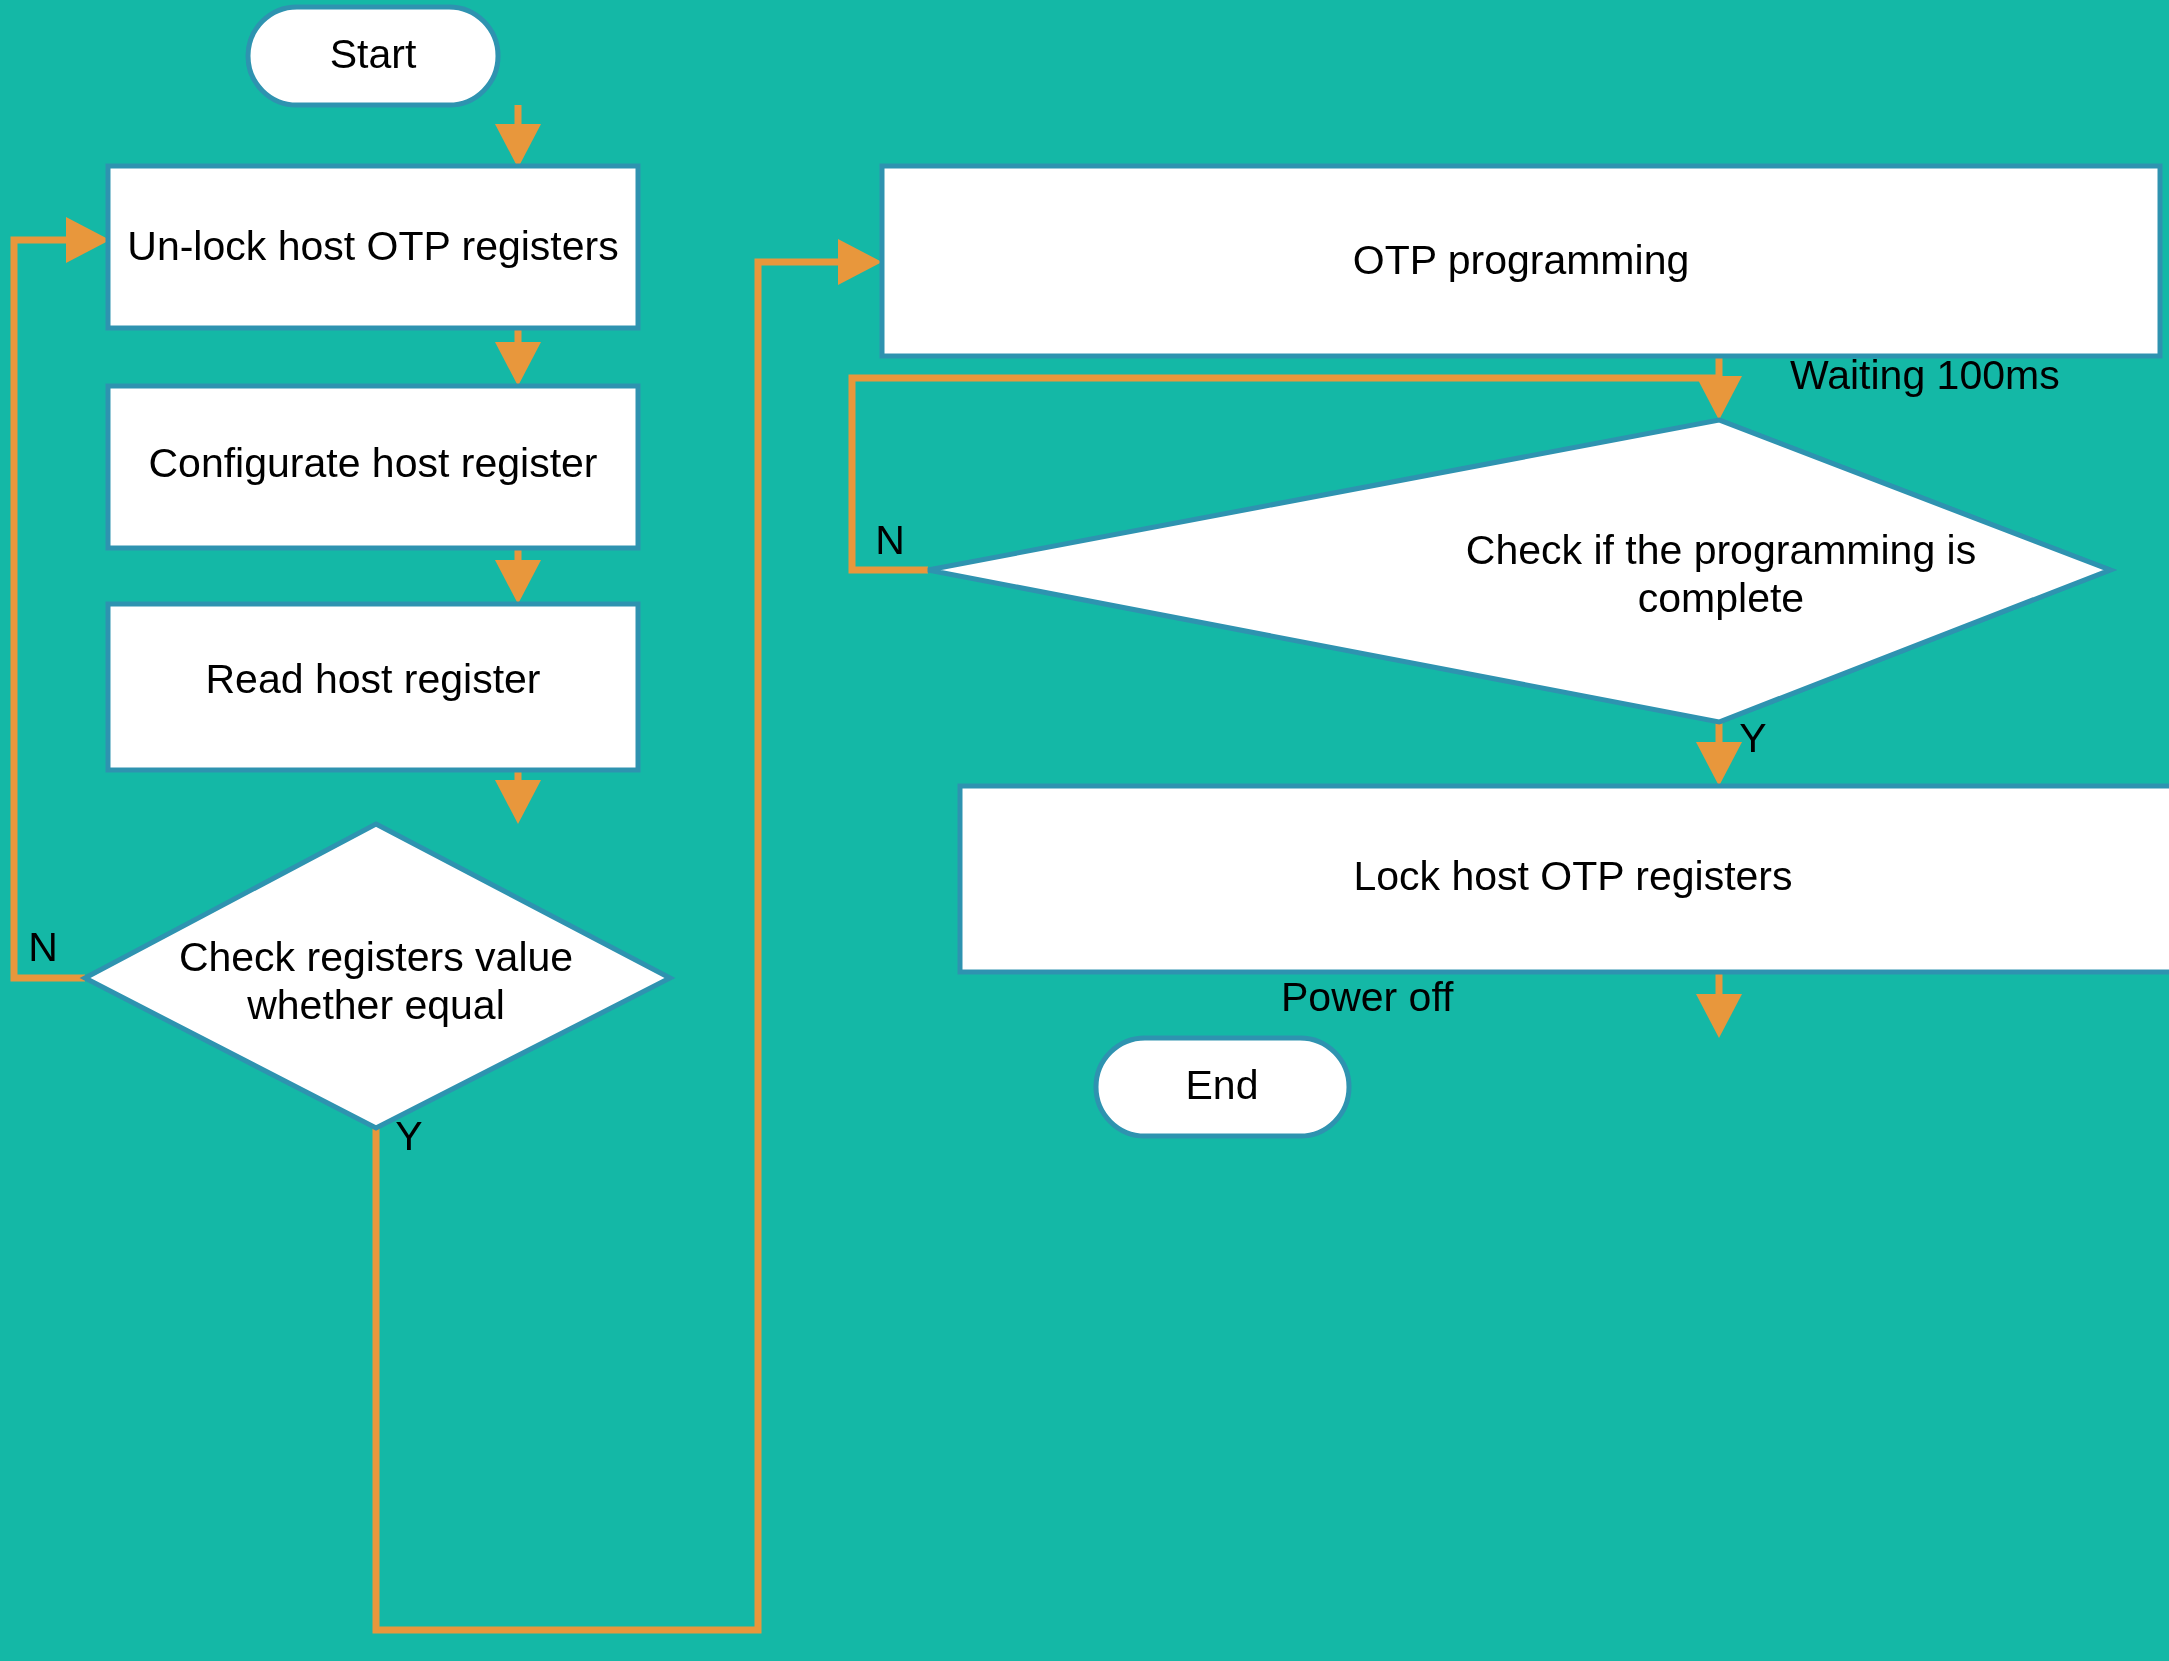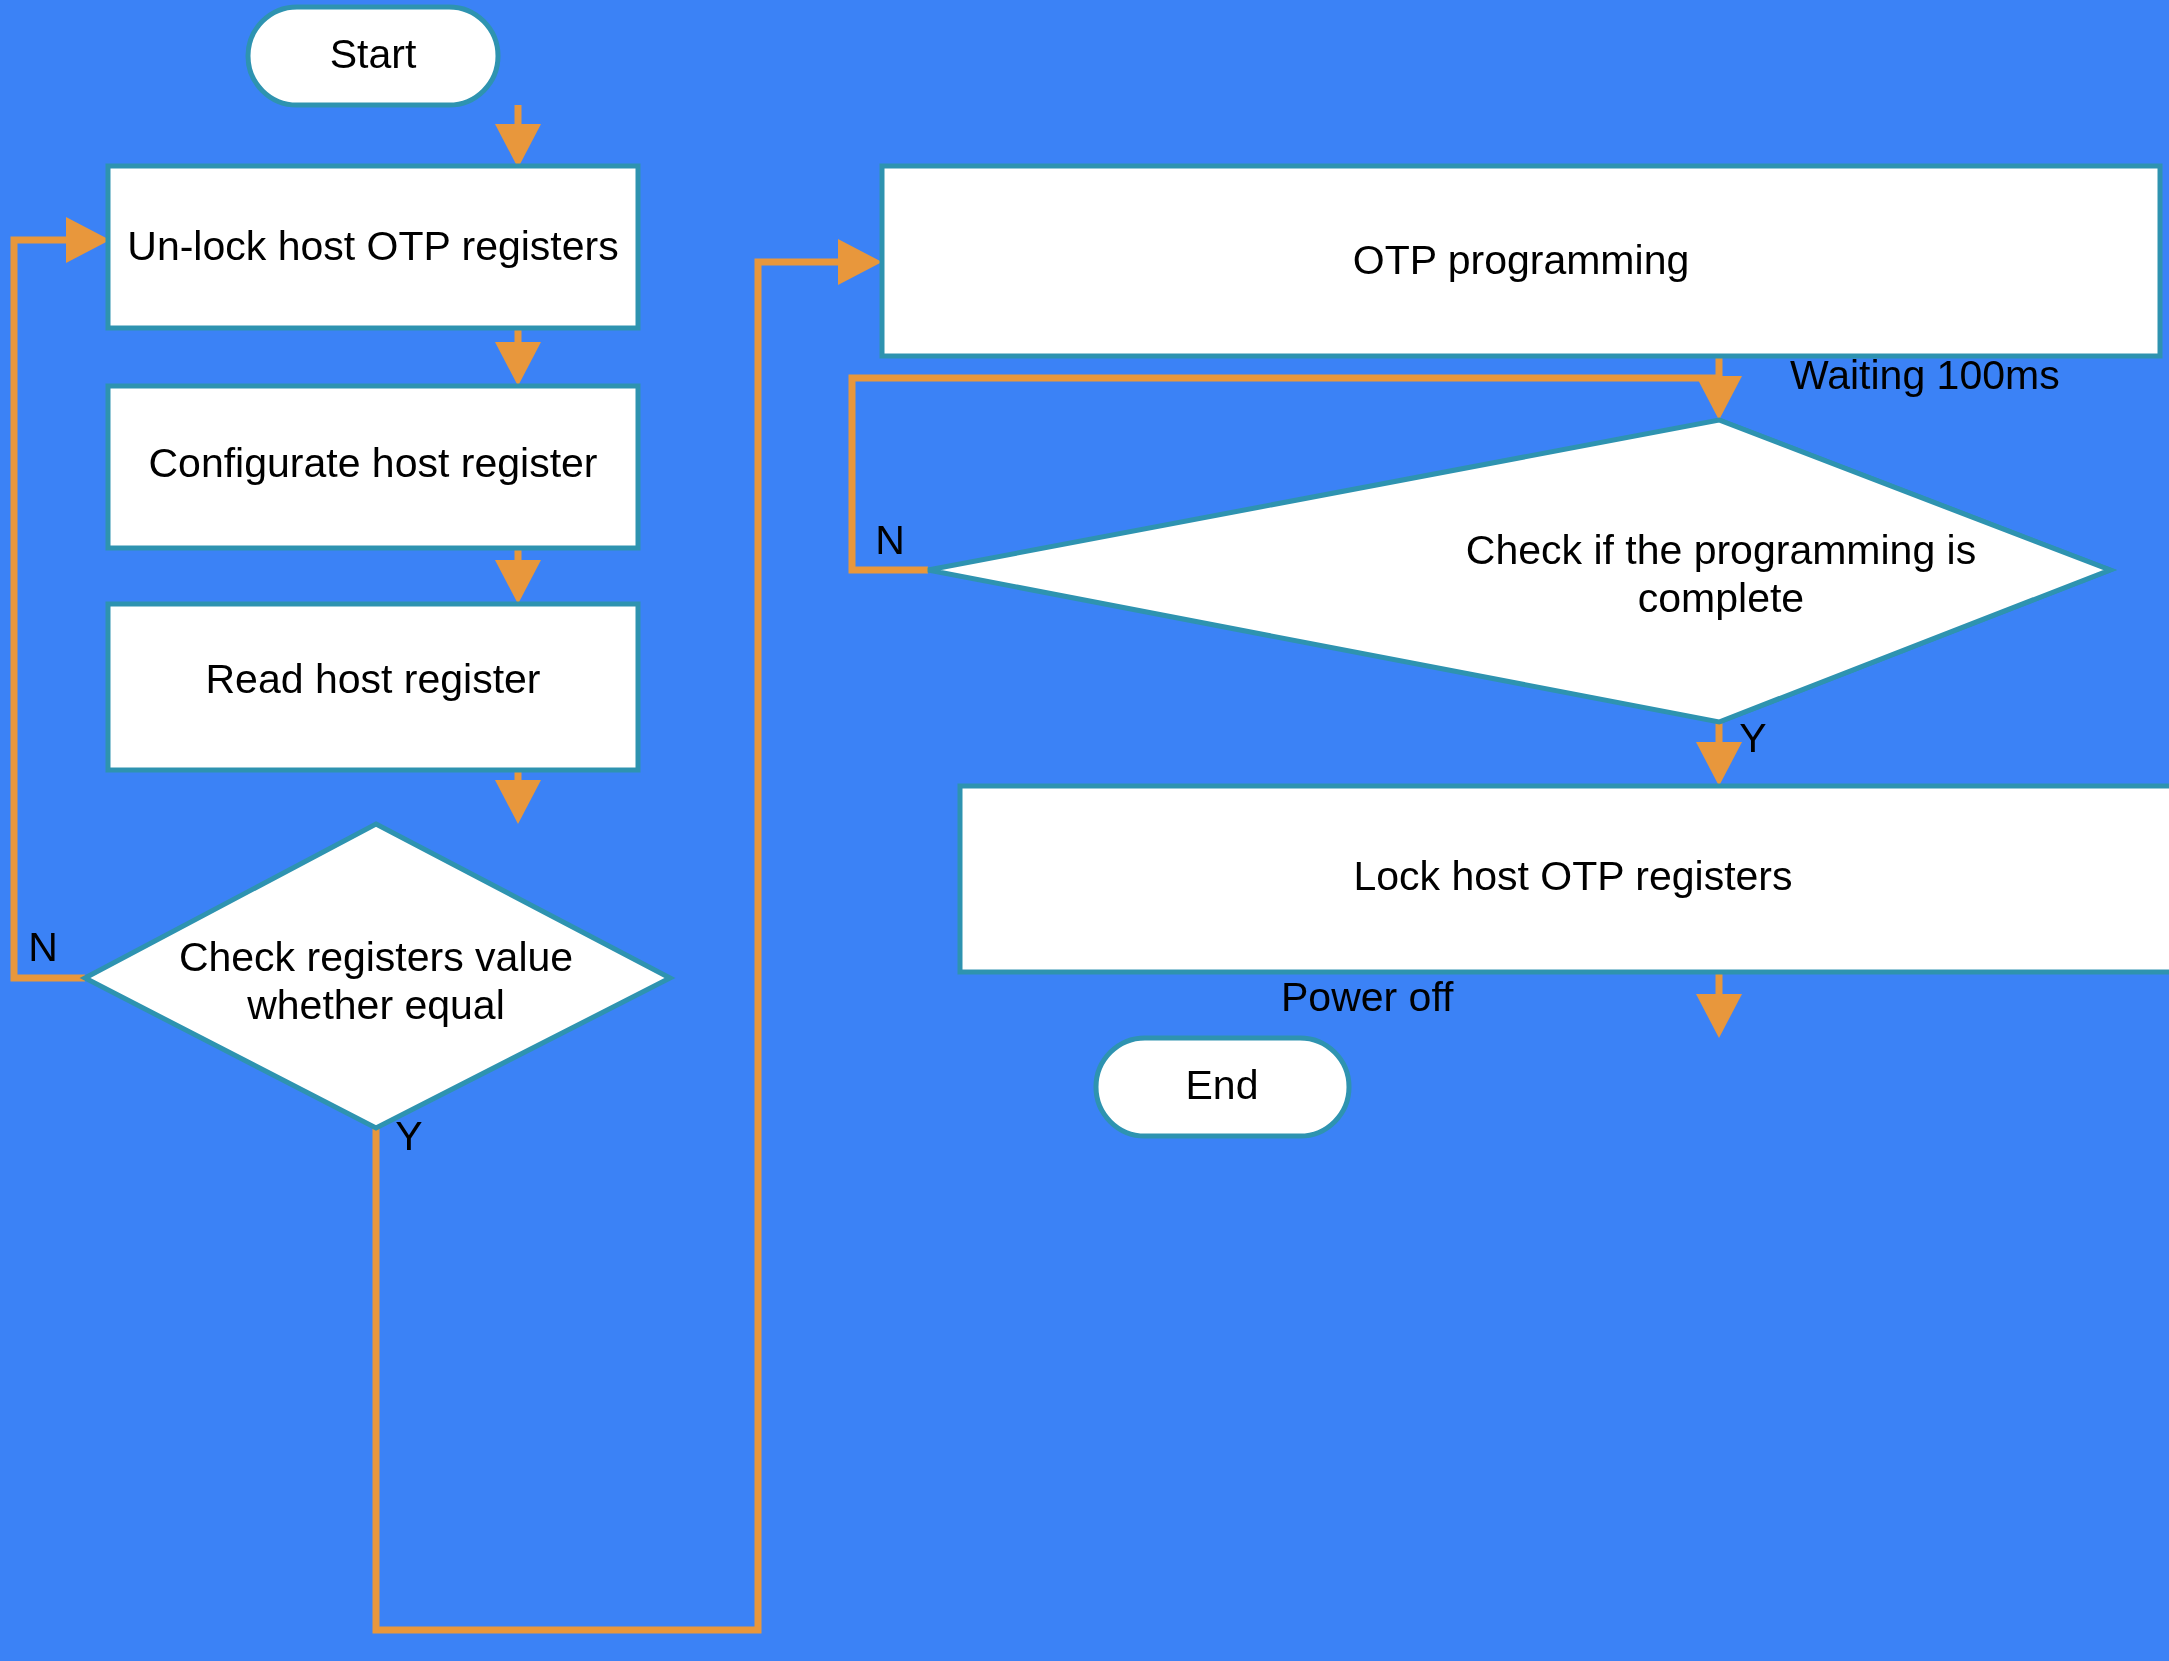--- a/index.html
+++ b/index.html
@@ -10,21 +10,21 @@
   body {
     width: 2169px;
     height: 1661px;
     overflow: hidden;
     font-family: "Liberation Sans", sans-serif;
   }
   #flowchart-root {
     position: relative;
     width: 2169px;
     height: 1661px;
-    background: #3b82f6;
+    background: #14b8a6;
   }
   svg.flow-svg {
     position: absolute;
     top: 0; left: 0;
     width: 2169px;
     height: 1661px;
     display: block;
   }
   .node-shape {
     fill: #ffffff;

